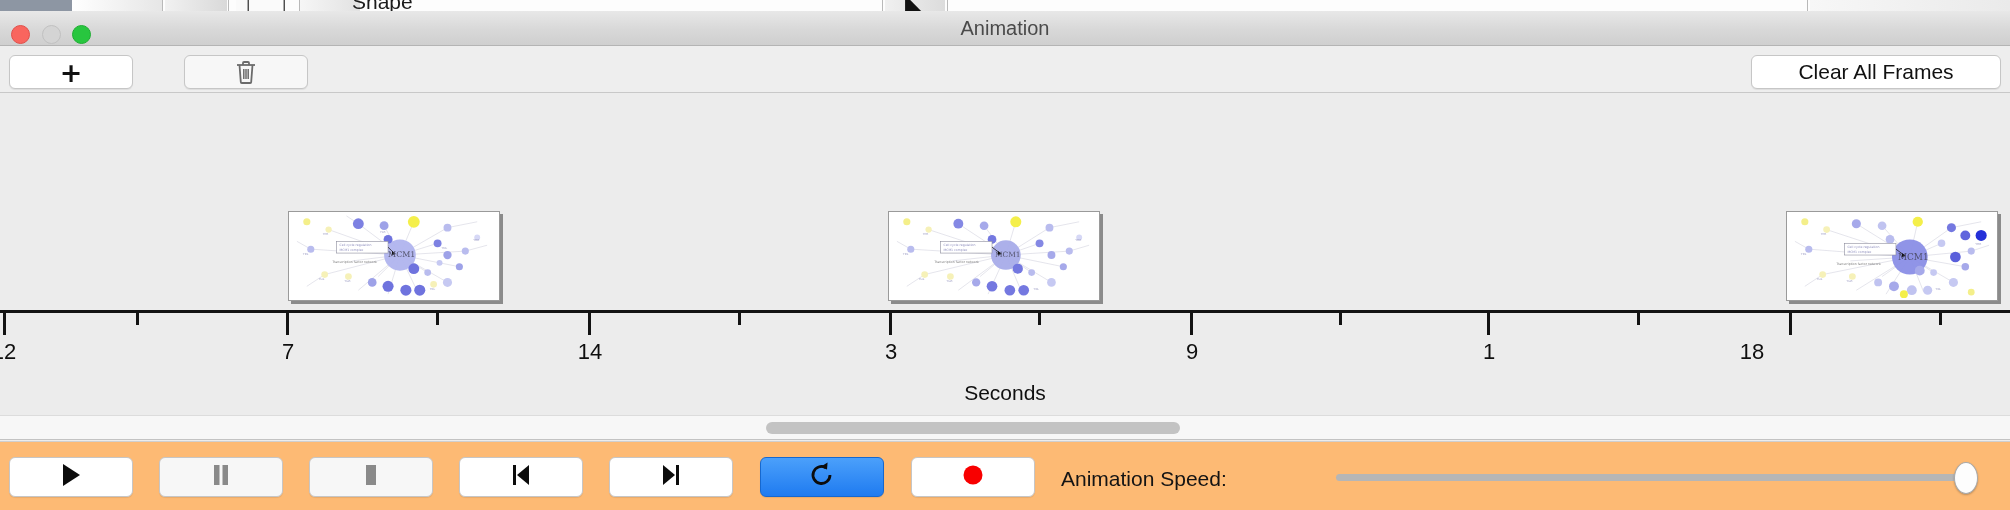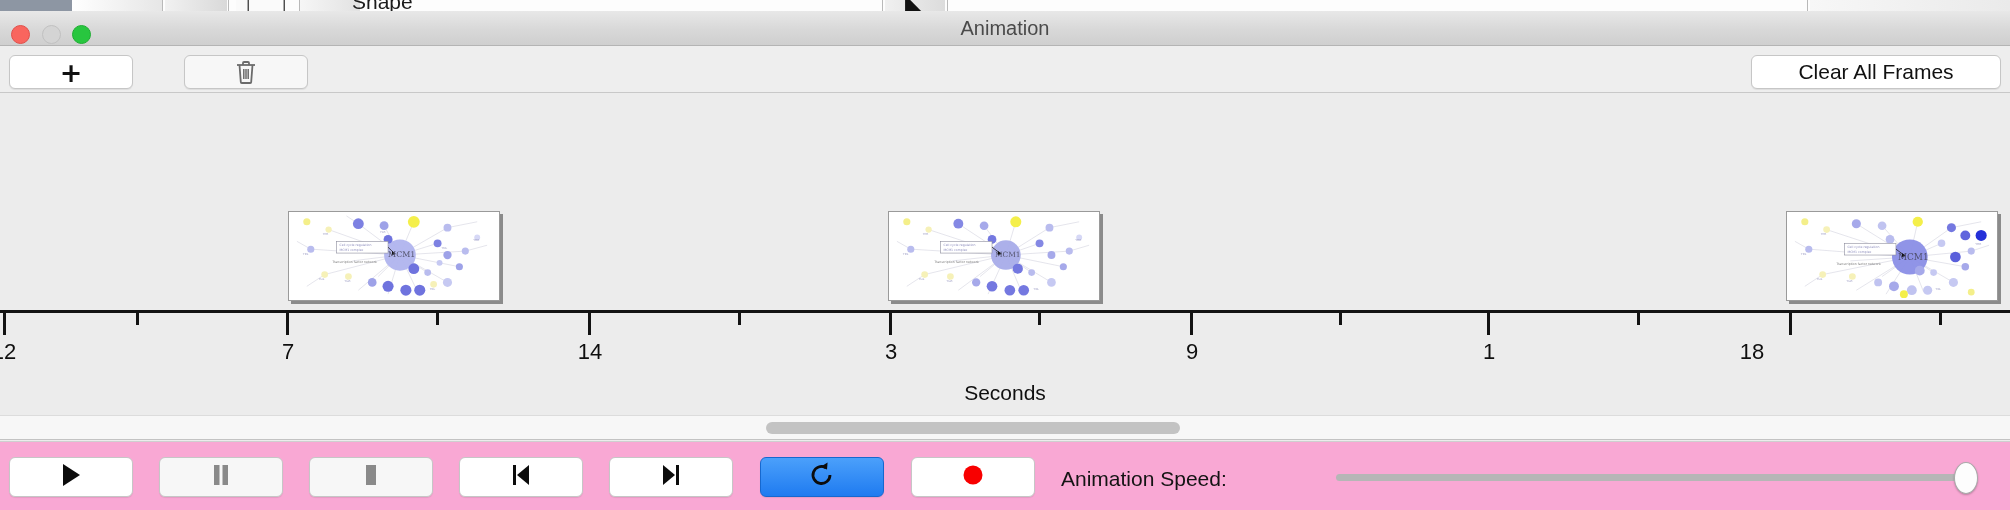--- a/index.html
+++ b/index.html
@@ -215,21 +215,21 @@
     border-radius: 6px;
     background: #c3c3c3;
     cursor: pointer;
   }
 
   
   .controls {
     position: absolute;
     left: 0; top: 441px;
     width: 2010px; height: 69px;
-    background: #f9a8d4;
+    background: #fdba74;
     border-top: 1px solid #cfcfcf;
     box-sizing: border-box;
     padding-left: 44px;
   }
   .cbtn {
     position: absolute;
     top: 15px;
     height: 40px;
     border-radius: 6px;
     box-sizing: border-box;

